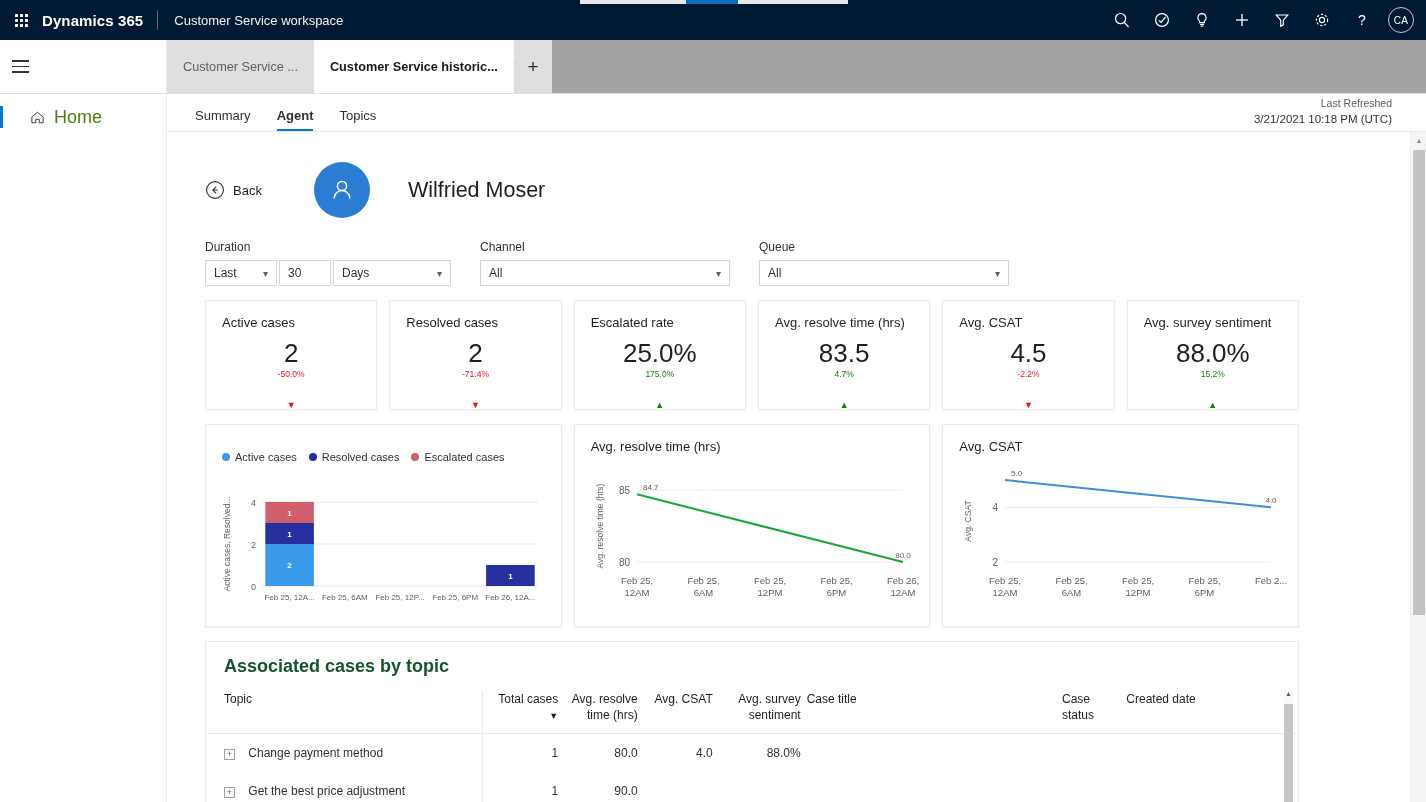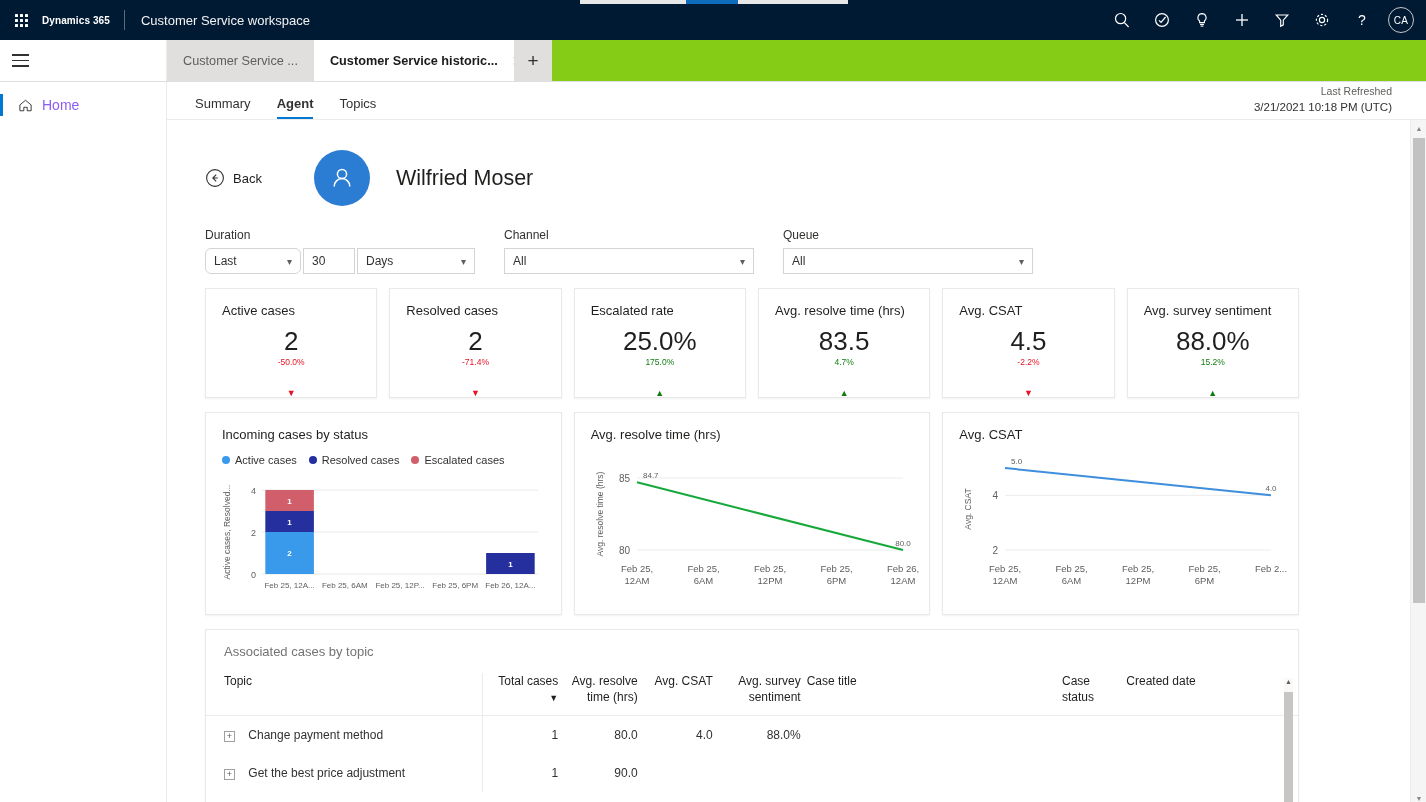--- a/index.html
+++ b/index.html
@@ -18,34 +18,34 @@
   #loading-bar .fill { position: absolute; left: 106px; top: 0; width: 52px; height: 4px; background: #0f6cbd; }
 
   
   #app-header {
     height: 40px; background: #001a33; display: flex; align-items: center;
     color: #ffffff; position: relative;
   }
   .waffle { width: 42px; display: flex; align-items: center; justify-content: center; cursor: pointer; }
   .waffle-grid { display: grid; grid-template-columns: repeat(3, 3px); grid-template-rows: repeat(3, 3px); gap: 2px; }
   .waffle-grid i { background: #ffffff; display: block; width: 3px; height: 3px; border-radius: 0.5px; }
-  #brand { font-size: 10px; font-weight: bold; letter-spacing: .1px; padding-right: 14px; }
+  #brand { font-size: 15px; font-weight: bold; letter-spacing: .1px; padding-right: 14px; }
   #header-divider { width: 1px; height: 20px; background: #5a6b7c; }
   #app-name { font-size: 13px; padding-left: 16px; font-weight: normal; color: #f3f3f3; }
   #header-right { margin-left: auto; display: flex; align-items: center; padding-right: 12px; }
   .hicon { width: 40px; height: 40px; display: flex; align-items: center; justify-content: center; cursor: pointer; }
   .hicon svg { display: block; }
   #avatar-circle {
     width: 26px; height: 26px; border-radius: 50%; border: 1px solid #c8c8c8;
     display: flex; align-items: center; justify-content: center;
     font-size: 10px; letter-spacing: .3px; margin-left: 6px; cursor: pointer;
   }
 
   
-  #tabstrip-row { height: 42px; display: flex; background: #84cc16; border-bottom: 1px solid #e1dfdd; }
+  #tabstrip-row { height: 54px; display: flex; background: #a3a3a3; border-bottom: 1px solid #e1dfdd; }
   #hamburger-cell {
     width: 167px; background: #ffffff; display: flex; align-items: center; padding-left: 12px;
     border-right: 1px solid #edebe9;
   }
   .hamburger { width: 24px; height: 24px; display: flex; flex-direction: column; justify-content: center; gap: 4px; cursor: pointer; }
   .hamburger i { display: block; height: 1.4px; background: #323130; width: 17px; }
   #tabs { display: flex; align-items: stretch; }
   .app-tab {
     display: flex; align-items: center; padding: 0 16px; font-size: 12.7px;
     color: #605e5c; background: #e1dfdd; cursor: pointer; max-width: 200px; white-space: nowrap;
@@ -56,22 +56,22 @@
     width: 38px; display: flex; align-items: center; justify-content: center;
     font-size: 19px; color: #323130; cursor: pointer; background: #e1dfdd; font-weight: 300;
   }
 
   
   #body-split { display: flex; height: calc(802px - 40px - 38px); }
 
   
   #sidebar { width: 167px; background: #ffffff; border-right: 1px solid #edebe9; padding-top: 6px; flex: 0 0 167px; }
   .nav-item {
-    display: flex; align-items: center; height: 34px; font-size: 14px; color: #8b5cf6;
-    padding-left: 18px; position: relative; cursor: pointer;
+    display: flex; align-items: center; height: 34px; font-size: 18px; color: #4d7c0f;
+    padding-left: 30px; position: relative; cursor: pointer;
   }
   .nav-item.active::before {
     content: ""; position: absolute; left: 0; top: 6px; bottom: 6px; width: 2.5px; background: #0078d4;
   }
   .nav-item .nav-ico { width: 24px; display: flex; align-items: center; }
 
   
   #main { flex: 1; position: relative; background: #ffffff; overflow: hidden; }
 
   #subtab-bar {
@@ -99,33 +99,33 @@
   #canvas-inner { padding: 18px 18px 0 18px; }
 
   
   #agent-head { display: flex; align-items: center; padding: 12px 0 0 20px; }
   #back-btn { display: flex; align-items: center; cursor: pointer; font-size: 13px; color: #201f1e; }
   #back-btn .bico { margin-right: 8px; display: flex; }
   #agent-avatar {
     width: 56px; height: 56px; border-radius: 50%; background: #2b7cd3;
     display: flex; align-items: center; justify-content: center; margin-left: 52px;
   }
-  #agent-name { font-size: 21.5px; color: #201f1e; margin-left: 26px; }
+  #agent-name { font-size: 21.5px; color: #201f1e; margin-left: 38px; }
 
   
   #filters { display: flex; padding: 22px 0 0 20px; }
   .filter-group { margin-right: 29px; }
   .filter-label { font-size: 12px; color: #323130; margin-bottom: 6px; }
   .ctrl {
     height: 26px; border: 1px solid #d6d4d2; background: #fff; font-size: 12px;
     color: #323130; display: flex; align-items: center; padding: 0 8px; position: relative; cursor: pointer;
   }
   .ctrl .chev { margin-left: auto; color: #605e5c; font-size: 10px; }
   .duration-row { display: flex; gap: 2px; }
-  #ctrl-last { width: 96px; border-radius: 6px; }
+  #ctrl-last { width: 72px; }
   #ctrl-num { width: 52px; cursor: text; text-align: center; }
   #ctrl-unit { width: 118px; }
   #ctrl-channel { width: 250px; }
   #ctrl-queue { width: 250px; }
   #date-range { display: flex; align-items: center; font-size: 11.5px; color: #323130; padding: 8px 0 0 20px; }
   #date-range .cal-ico { margin-right: 6px; display: flex; }
 
   
   #kpi-row { display: flex; gap: 12px; padding: 14px 0 0 20px; padding-right: 93px; }
   .kpi-card {
@@ -149,21 +149,21 @@
   .legend { display: flex; gap: 12px; margin-top: 12px; }
   .legend-item { display: flex; align-items: center; font-size: 11px; color: #323130; }
   .legend-dot { width: 8px; height: 8px; border-radius: 50%; margin-right: 5px; }
   .chart-plot { position: absolute; left: 16px; right: 12px; bottom: 8px; }
 
   
   #table-card {
     margin: 14px 0 0 20px; margin-right: 93px; background: #fff; border: 1px solid #ebe9e7;
     box-shadow: 0 1px 2px rgba(0,0,0,.06); padding: 14px 0 0 0; height: 200px; position: relative; overflow: hidden;
   }
-  #table-card-title { font-size: 13px; color: #737373; padding-left: 18px; }
+  #table-card-title { font-size: 18px; color: #14532d; padding-left: 18px; font-weight: bold; }
   #grid { width: 100%; border-collapse: collapse; margin-top: 14px; table-layout: fixed; }
   #grid th {
     font-size: 12px; font-weight: normal; color: #201f1e; text-align: left;
     vertical-align: top; padding: 0 6px 10px 0; border-bottom: 1px solid #edebe9; line-height: 1.35;
   }
   #grid th.num { text-align: right; }
   #grid td {
     font-size: 12px; color: #323130; padding: 12px 6px 12px 0; vertical-align: middle;
   }
   #grid td.num { text-align: right; }
@@ -427,21 +427,20 @@
             <div class="kpi-delta">
                 <span class="up">15.2%</span>
                 <span class="tri up">▲</span>
               </div>
           </div>
         </div>
 
         <div id="chart-row">
 
           <div class="chart-card">
-            <div class="chart-title">Incoming cases by status</div>
             <div class="legend">
               <div class="legend-item">
                 <span class="legend-dot" style="background:#3999ea"></span>
                 <span>Active cases</span>
               </div>
               <div class="legend-item">
                 <span class="legend-dot" style="background:#252f9e"></span>
                 <span>Resolved cases</span>
               </div>
               <div class="legend-item">

